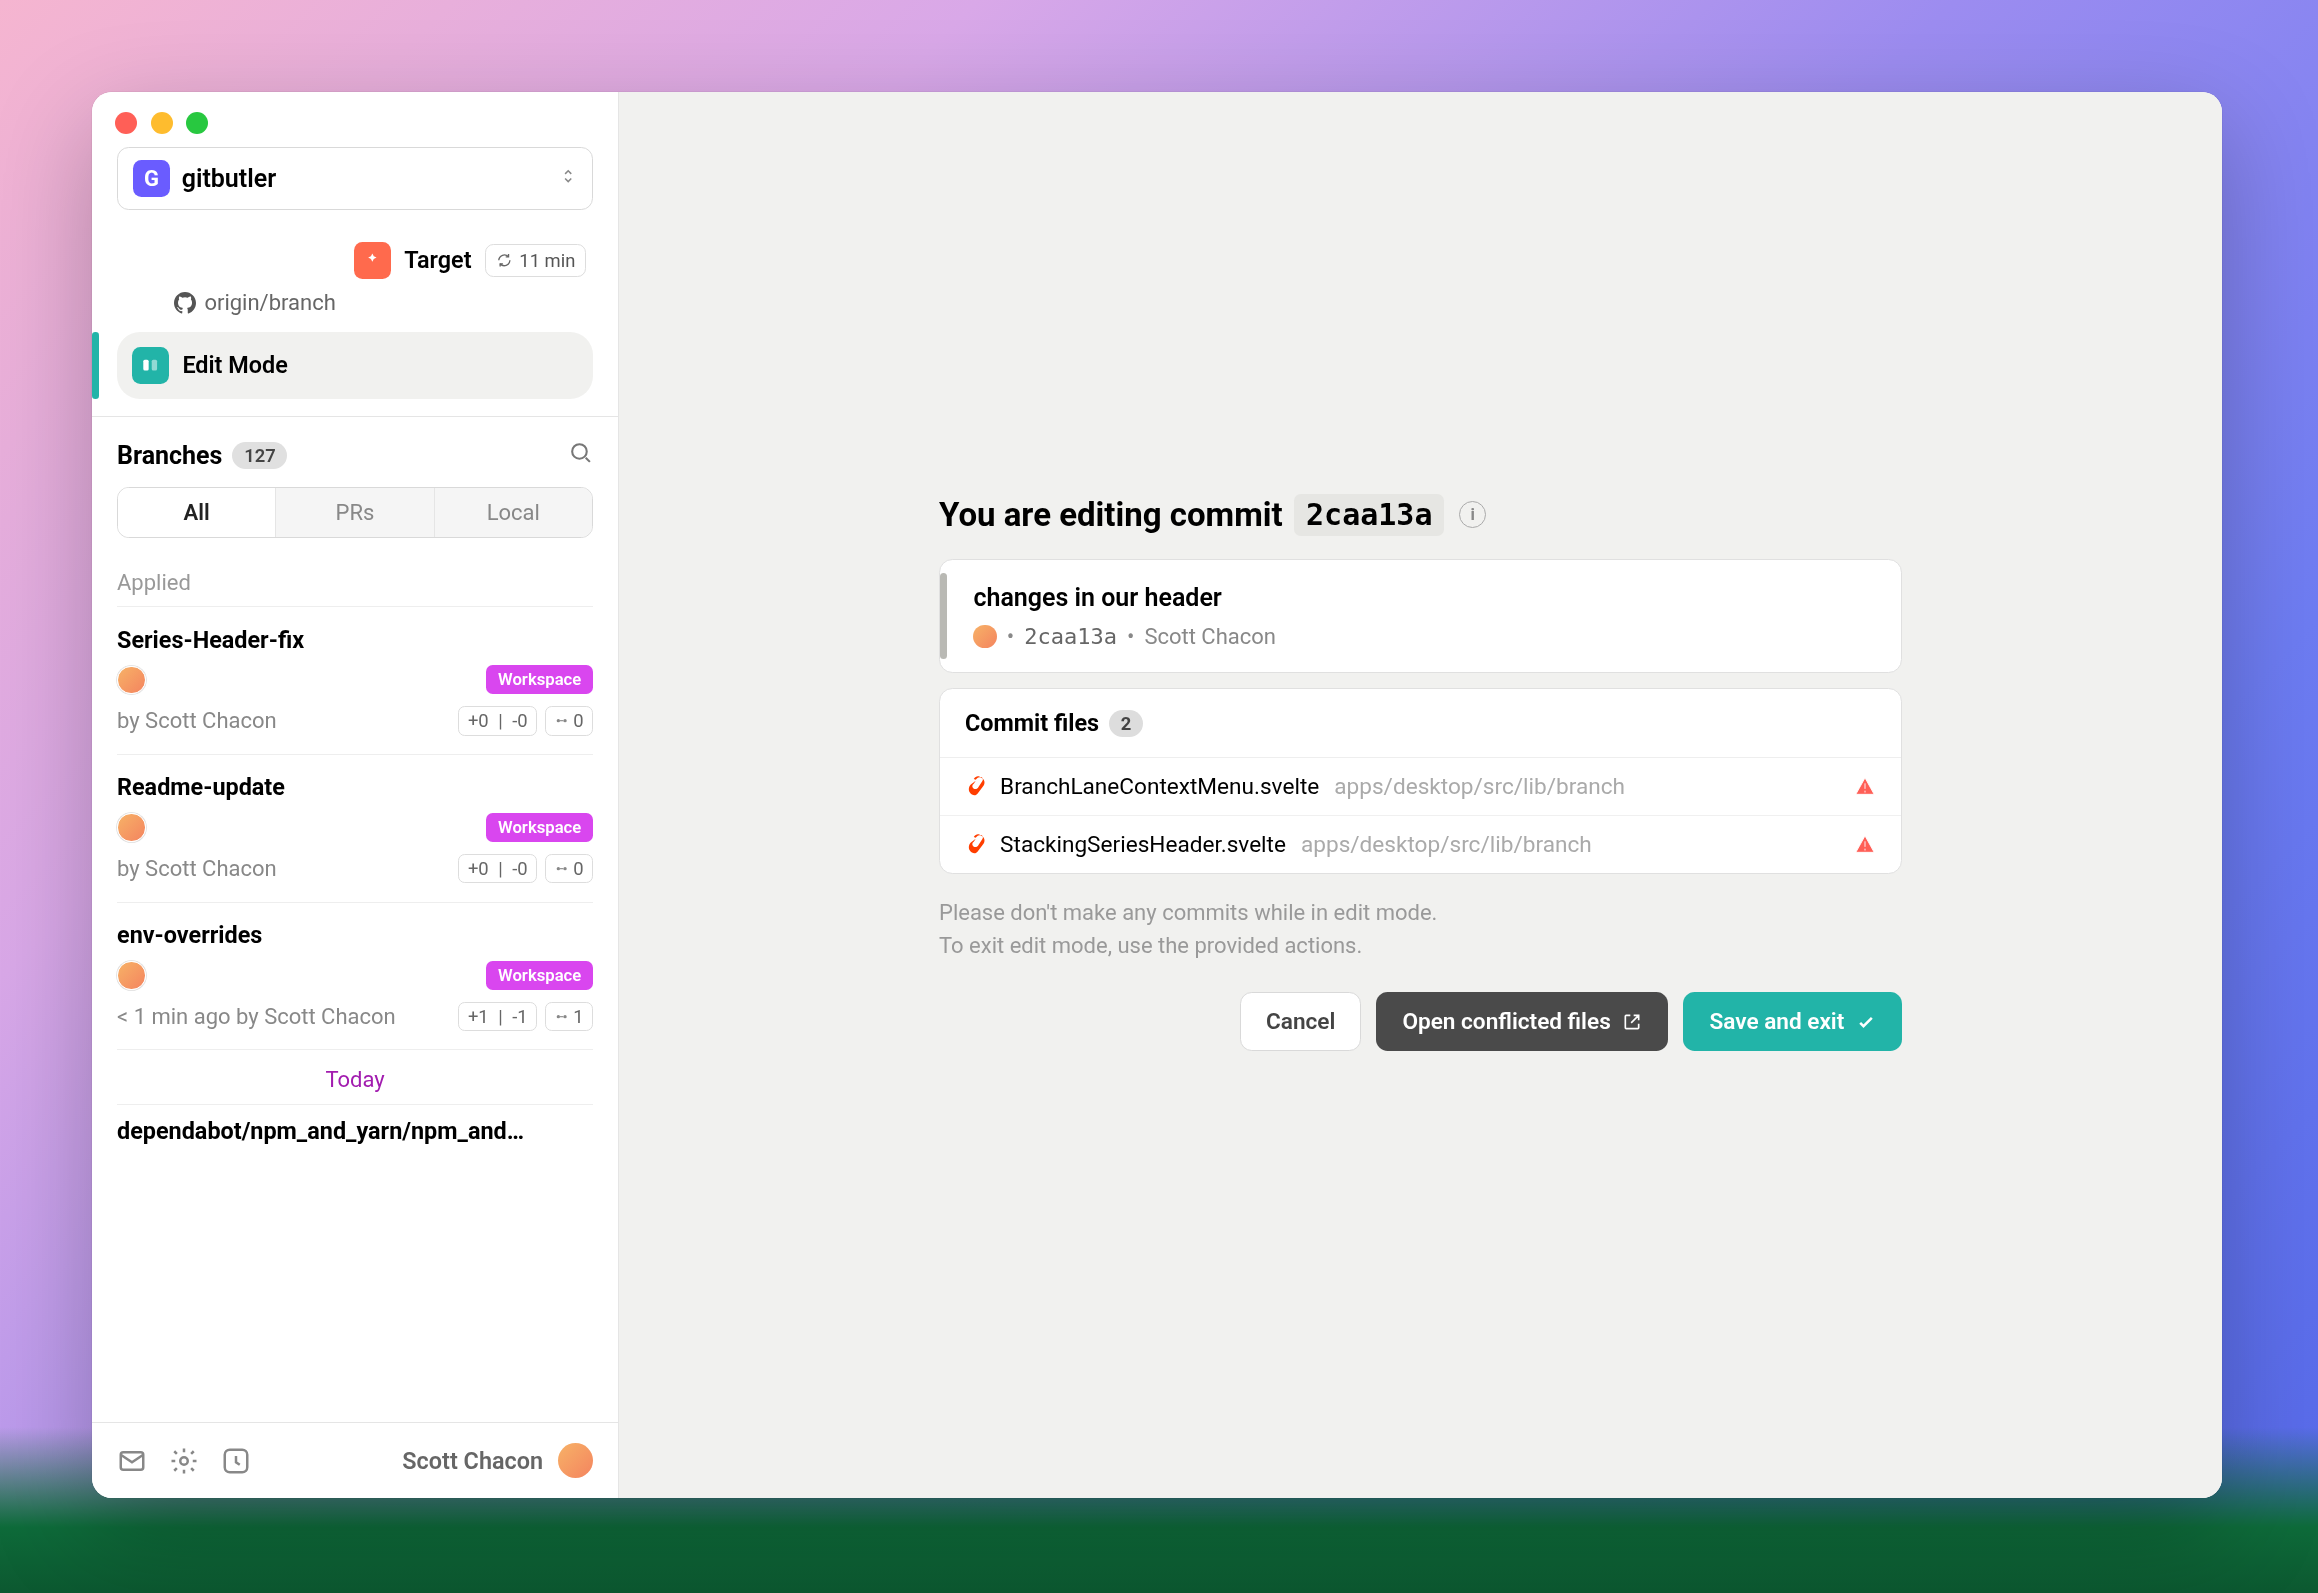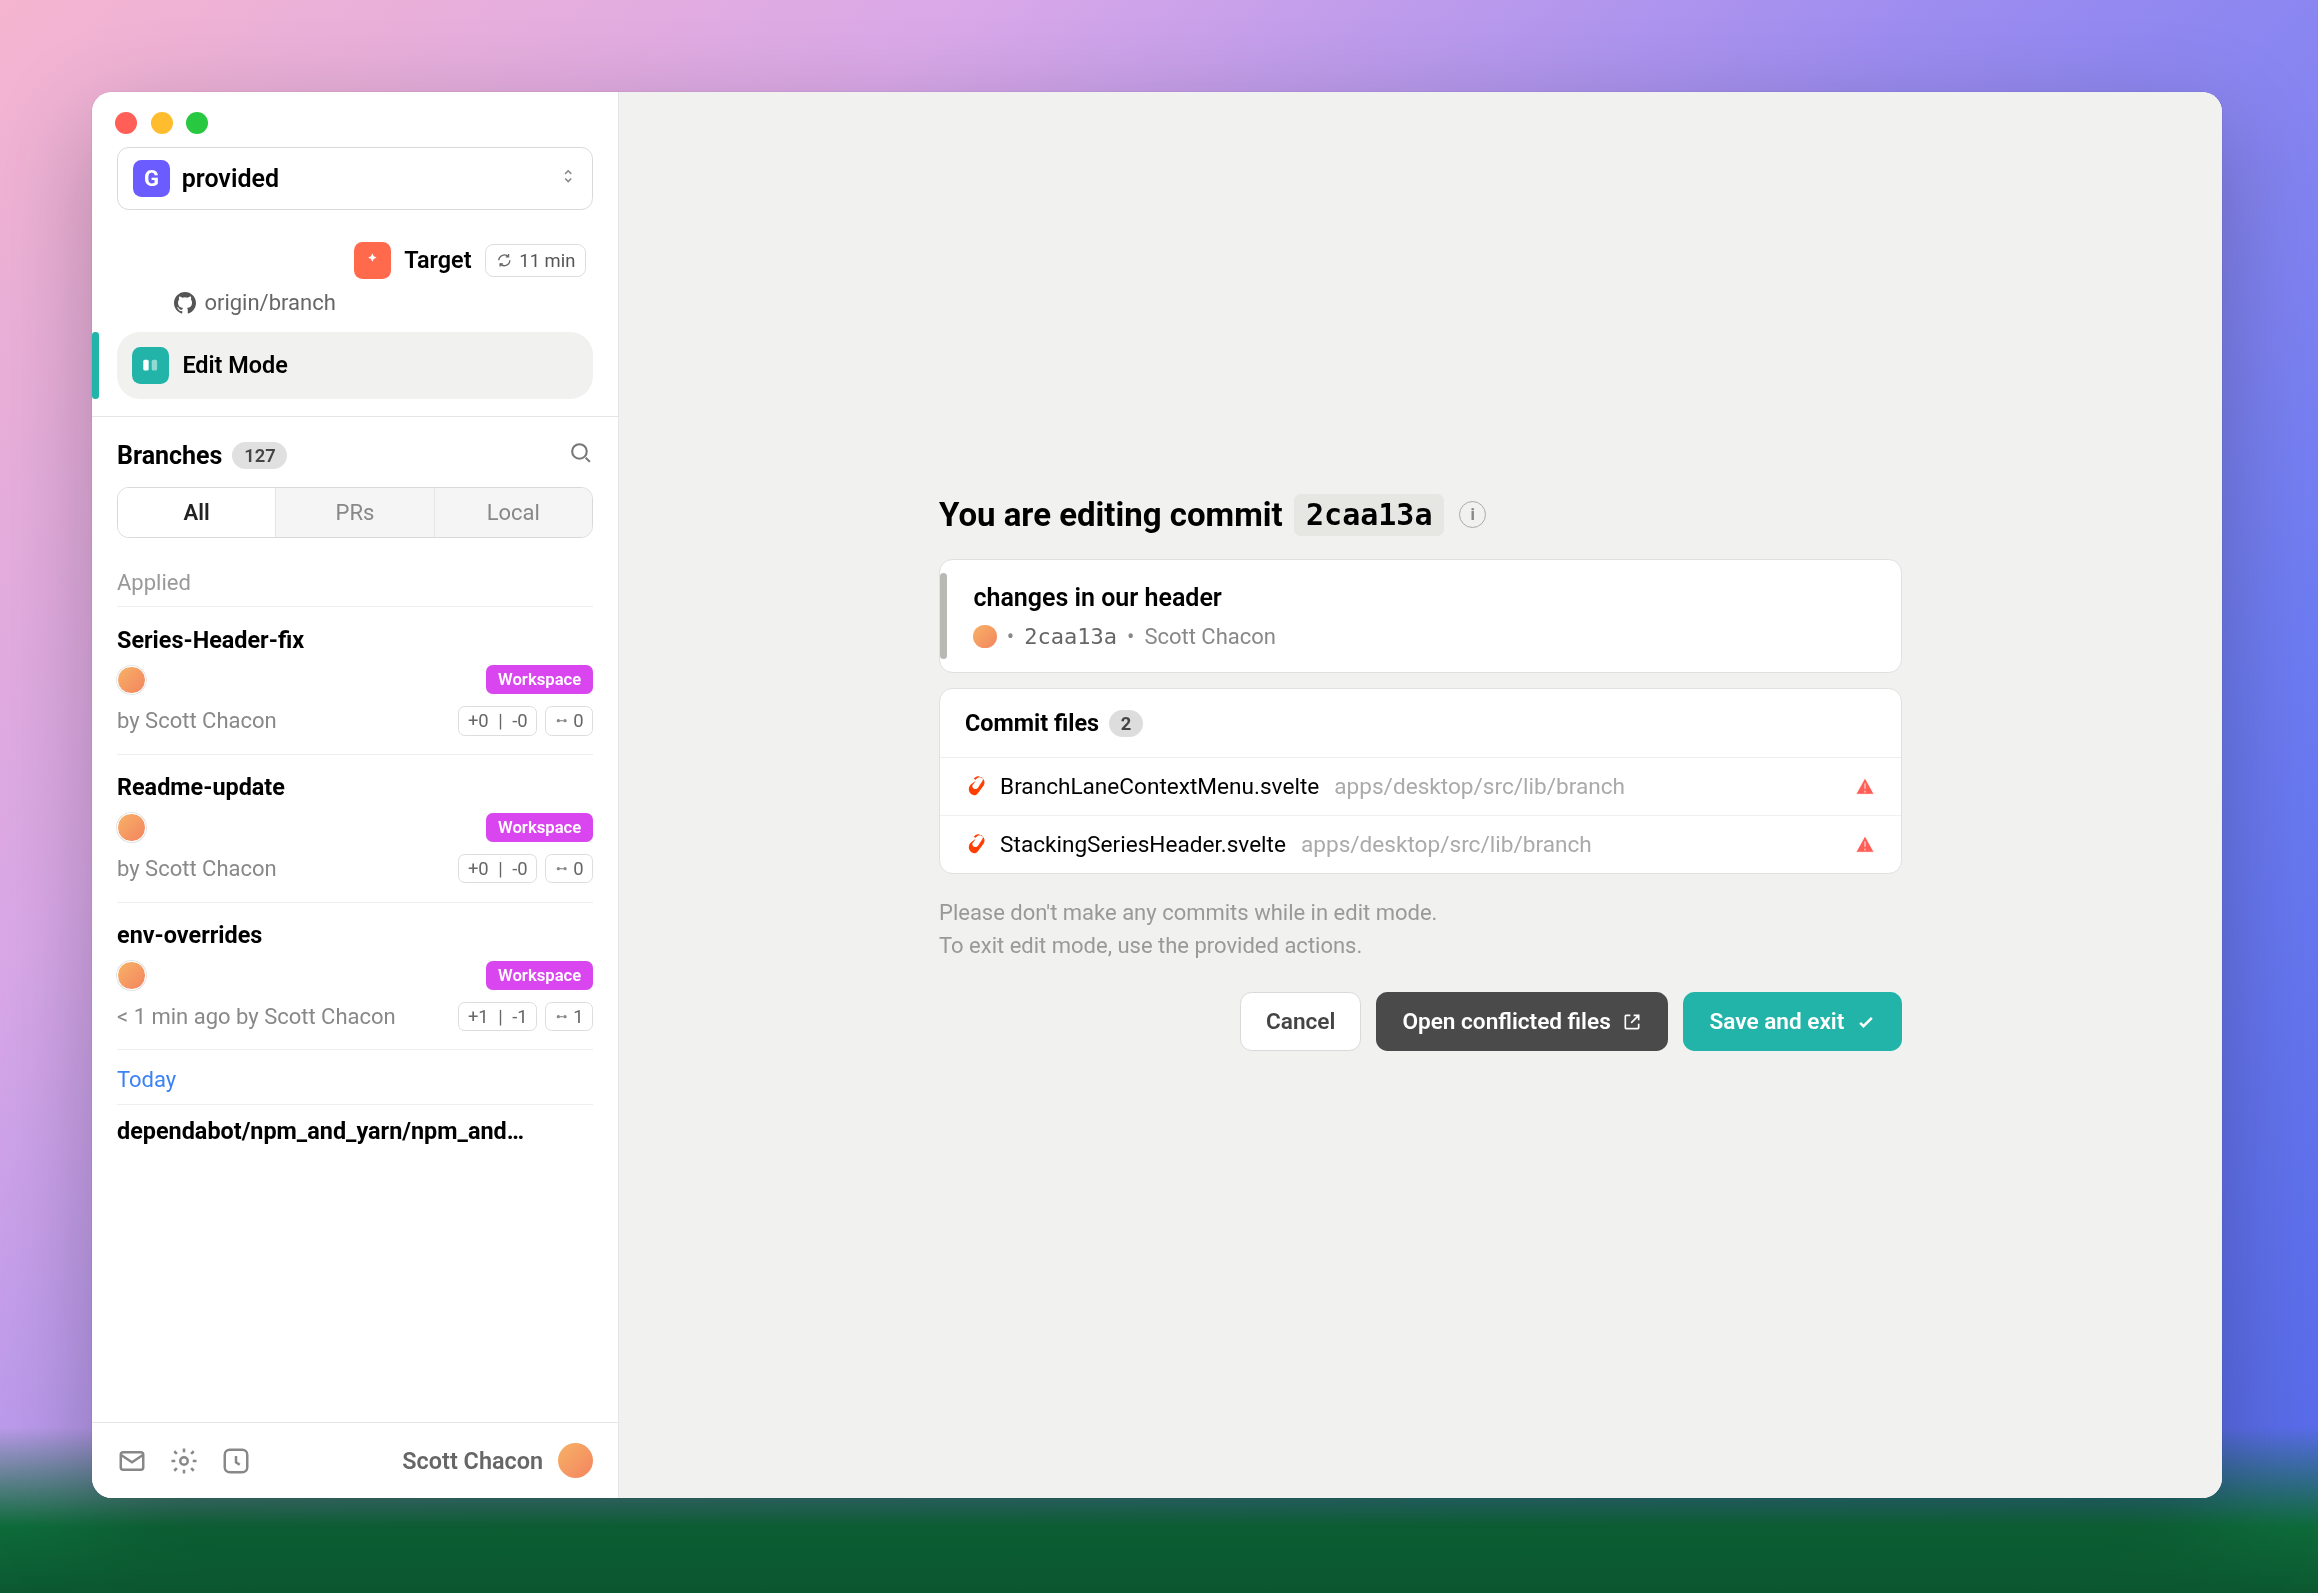--- a/index.html
+++ b/index.html
@@ -144,21 +144,21 @@
 }
 .branch-subrow { display: flex; align-items: center; justify-content: space-between; margin-top: 11.7px; }
 .by-line { color: #888; font-size: 22px; }
 .diff-badges { display: flex; gap: 8.4px; }
 .diff-badge {
   border: 0.8px solid #ddd; border-radius: 6.7px; padding: 3.3px 8.4px;
   font-size: 18.4px; color: #666; display: inline-flex; align-items: center; gap: 5px;
 }
 .diff-badge svg { width: 13.4px; height: 13.4px; fill: #888; }
 
-.today-label { color: #3b82f6; font-size: 22px; padding: 16.7px 0 11.7px; border-top: 0.8px solid #eee; }
+.today-label { color: #a21caf; font-size: 22px; padding: 16.7px 0 11.7px; border-top: 0.8px solid #eee; text-align: center; }
 .branch-long { font-size: 23.4px; font-weight: 700; white-space: nowrap; overflow: hidden; text-overflow: ellipsis; padding: 11.7px 0 20px; border-top: 0.8px solid #eee; }
 
 .footer {
   margin-top: auto; border-top: 0.8px solid #e5e5e5;
   padding: 20px 25px; display: flex; align-items: center; gap: 22px;
 }
 .footer-icon { width: 30px; height: 30px; color: #888; }
 .footer-icon svg { width: 100%; height: 100%; fill: none; stroke: #888; stroke-width: 2; }
 .footer-user { margin-left: auto; display: flex; align-items: center; gap: 15px; color: #666; font-size: 23.4px; font-weight: 600; }
 .footer-avatar { width: 35px; height: 35px; border-radius: 50%; background: linear-gradient(135deg,#f7b267,#f4845f); }
@@ -231,21 +231,21 @@
   <div class="sidebar">
     <div class="traffic-lights">
       <div class="tl-dot tl-red"></div>
       <div class="tl-dot tl-yellow"></div>
       <div class="tl-dot tl-green"></div>
     </div>
 
     <div class="sidebar-inner">
       <div class="repo-picker">
         <div class="repo-icon">G</div>
-        <div class="repo-name">provided</div>
+        <div class="repo-name">gitbutler</div>
         <div class="repo-chevrons">
           <svg viewBox="0 0 24 24" width="18.4" height="18.4" fill="none" stroke="#888" stroke-width="2">
               <path d="M8 9l4-4 4 4M8 15l4 4 4-4"></path>
             </svg>
         </div>
       </div>
 
       <div class="target-row">
         <div class="target-icon">
           <svg viewBox="0 0 24 24">

